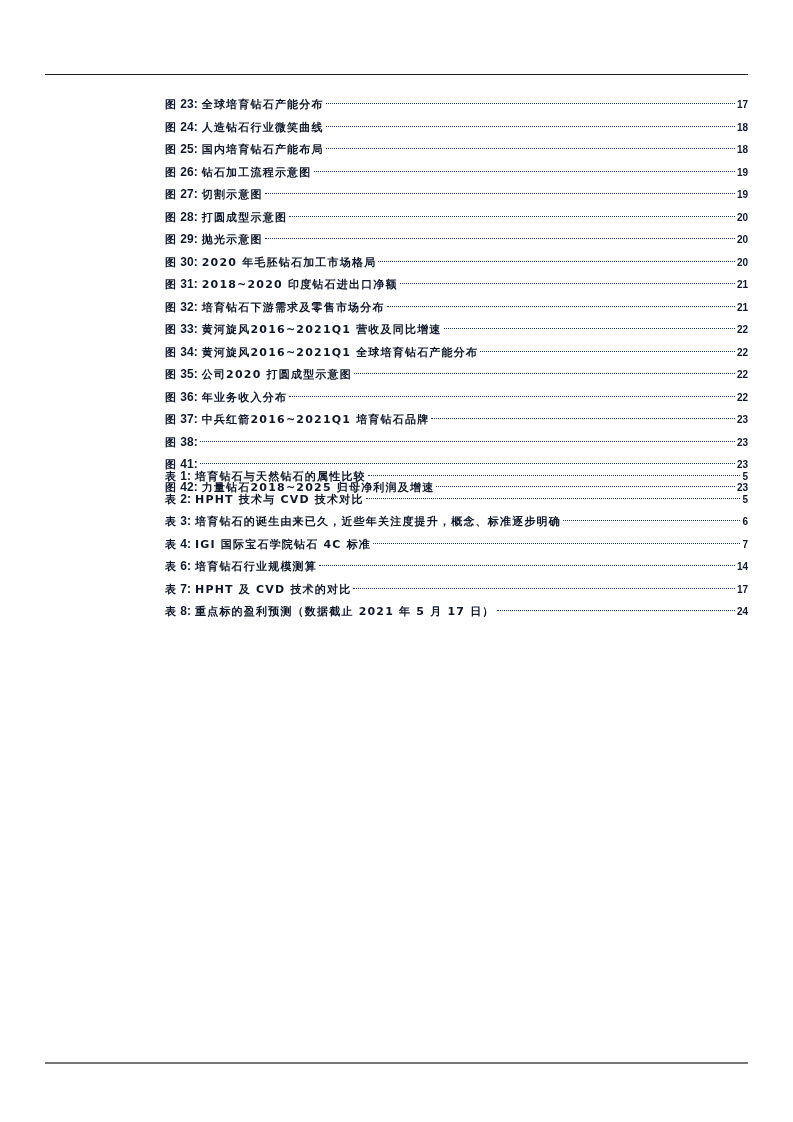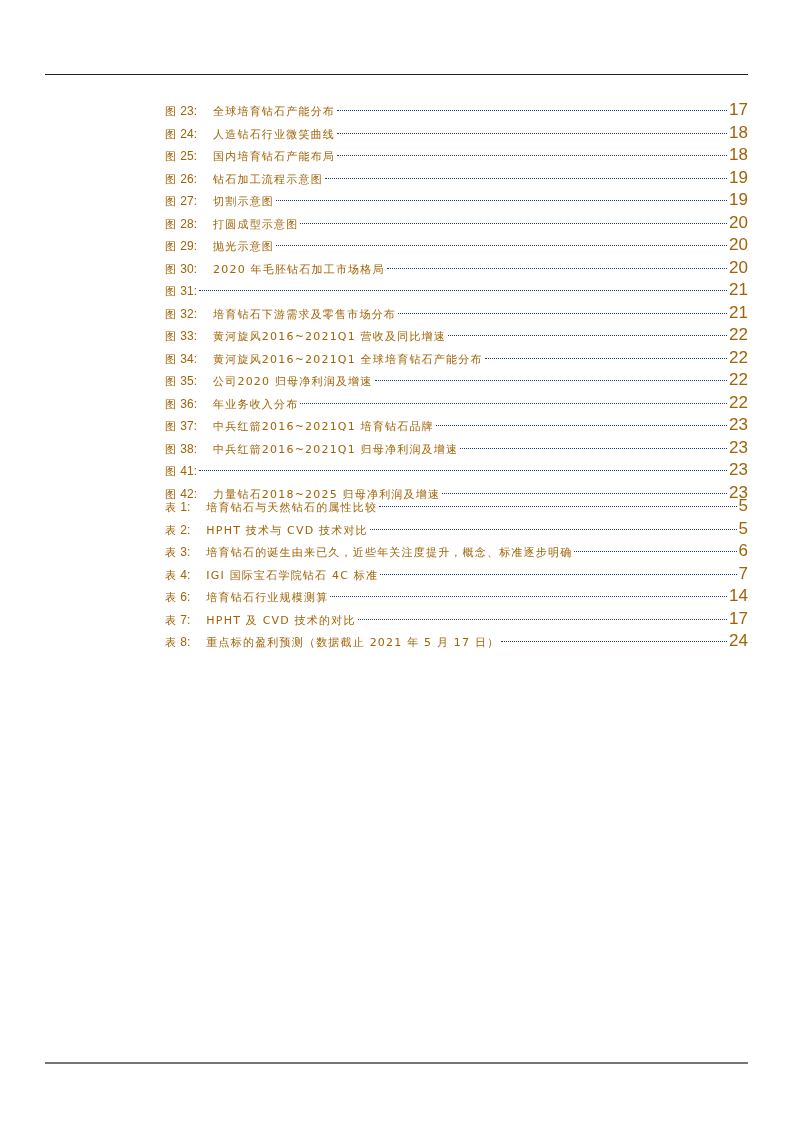--- a/index.html
+++ b/index.html
@@ -2,27 +2,27 @@
 <html><head>
   <meta charset="utf-8">
   <style>
     html, body { margin: 0; padding: 0; background: #ffffff; }
     body { width: 793px; height: 1122px; position: relative; overflow: hidden;
            font-family: "DejaVu Serif", "Liberation Serif", serif; color: #1f3a8a; }
     .rule-top { position: absolute; left: 45px; top: 74px; width: 703px; height: 1px; background: #222; }
     .rule-bottom { position: absolute; left: 45px; top: 1062px; width: 703px; height: 2px; background: #777; }
     .toc { position: absolute; left: 165px; width: 583px; }
     .toc-figures { top: 98px; }
-    .toc-tables { top: 494px; }
-    .toc-row { display: flex; align-items: baseline; height: 22.5px; font-size: 12px; line-height: 23px; color: #a16207; white-space: nowrap; }
+    .toc-tables { top: 470px; }
+    .toc-row { display: flex; align-items: baseline; height: 22.5px; font-size: 12px; line-height: 13px; color: #0f172a; white-space: nowrap; font-weight: bold; }
     .toc-label { font-family: "Liberation Sans", "DejaVu Sans", sans-serif; }
     .toc-label .prefix { font-family: "DejaVu Sans", sans-serif; font-size: 11px; letter-spacing: 1px; }
-    .toc-title { font-family: "DejaVu Sans", sans-serif; font-size: 11px; letter-spacing: 1.2px; margin-left: 16px; }
+    .toc-title { font-family: "DejaVu Sans", sans-serif; font-size: 11px; letter-spacing: 1.2px; margin-left: 4px; }
     .toc-dots { flex: 1; border-bottom: 1px dotted #1f3a8a; margin: 0 2px 0 2px; position: relative; top: -4px; }
-    .toc-page { font-family: "Liberation Sans", sans-serif; font-size: 17px; }
+    .toc-page { font-family: "Liberation Sans", sans-serif; font-size: 10px; }
   </style>
 </head>
 <body>
 
 <div class="rule-top"></div>
 
 <div class="toc toc-figures" id="fig-list">
     <div class="toc-row">
     <span class="toc-label"><span class="prefix">图</span> <span class="num">23:</span></span>
     <span class="toc-title">全球培育钻石产能分布</span>
@@ -66,20 +66,21 @@
     <span class="toc-page">20</span>
   </div>
     <div class="toc-row">
     <span class="toc-label"><span class="prefix">图</span> <span class="num">30:</span></span>
     <span class="toc-title">2020 年毛胚钻石加工市场格局</span>
     <span class="toc-dots"></span>
     <span class="toc-page">20</span>
   </div>
     <div class="toc-row">
     <span class="toc-label"><span class="prefix">图</span> <span class="num">31:</span></span>
+    <span class="toc-title">2018~2020 印度钻石进出口净额</span>
     <span class="toc-dots"></span>
     <span class="toc-page">21</span>
   </div>
     <div class="toc-row">
     <span class="toc-label"><span class="prefix">图</span> <span class="num">32:</span></span>
     <span class="toc-title">培育钻石下游需求及零售市场分布</span>
     <span class="toc-dots"></span>
     <span class="toc-page">21</span>
   </div>
     <div class="toc-row">
@@ -89,39 +90,38 @@
     <span class="toc-page">22</span>
   </div>
     <div class="toc-row">
     <span class="toc-label"><span class="prefix">图</span> <span class="num">34:</span></span>
     <span class="toc-title">黄河旋风2016~2021Q1 全球培育钻石产能分布</span>
     <span class="toc-dots"></span>
     <span class="toc-page">22</span>
   </div>
     <div class="toc-row">
     <span class="toc-label"><span class="prefix">图</span> <span class="num">35:</span></span>
-    <span class="toc-title">公司2020 归母净利润及增速</span>
+    <span class="toc-title">公司2020 打圆成型示意图</span>
     <span class="toc-dots"></span>
     <span class="toc-page">22</span>
   </div>
     <div class="toc-row">
     <span class="toc-label"><span class="prefix">图</span> <span class="num">36:</span></span>
     <span class="toc-title">年业务收入分布</span>
     <span class="toc-dots"></span>
     <span class="toc-page">22</span>
   </div>
     <div class="toc-row">
     <span class="toc-label"><span class="prefix">图</span> <span class="num">37:</span></span>
     <span class="toc-title">中兵红箭2016~2021Q1 培育钻石品牌</span>
     <span class="toc-dots"></span>
     <span class="toc-page">23</span>
   </div>
     <div class="toc-row">
     <span class="toc-label"><span class="prefix">图</span> <span class="num">38:</span></span>
-    <span class="toc-title">中兵红箭2016~2021Q1 归母净利润及增速</span>
     <span class="toc-dots"></span>
     <span class="toc-page">23</span>
   </div>
     <div class="toc-row">
     <span class="toc-label"><span class="prefix">图</span> <span class="num">41:</span></span>
     <span class="toc-dots"></span>
     <span class="toc-page">23</span>
   </div>
     <div class="toc-row">
     <span class="toc-label"><span class="prefix">图</span> <span class="num">42:</span></span>

